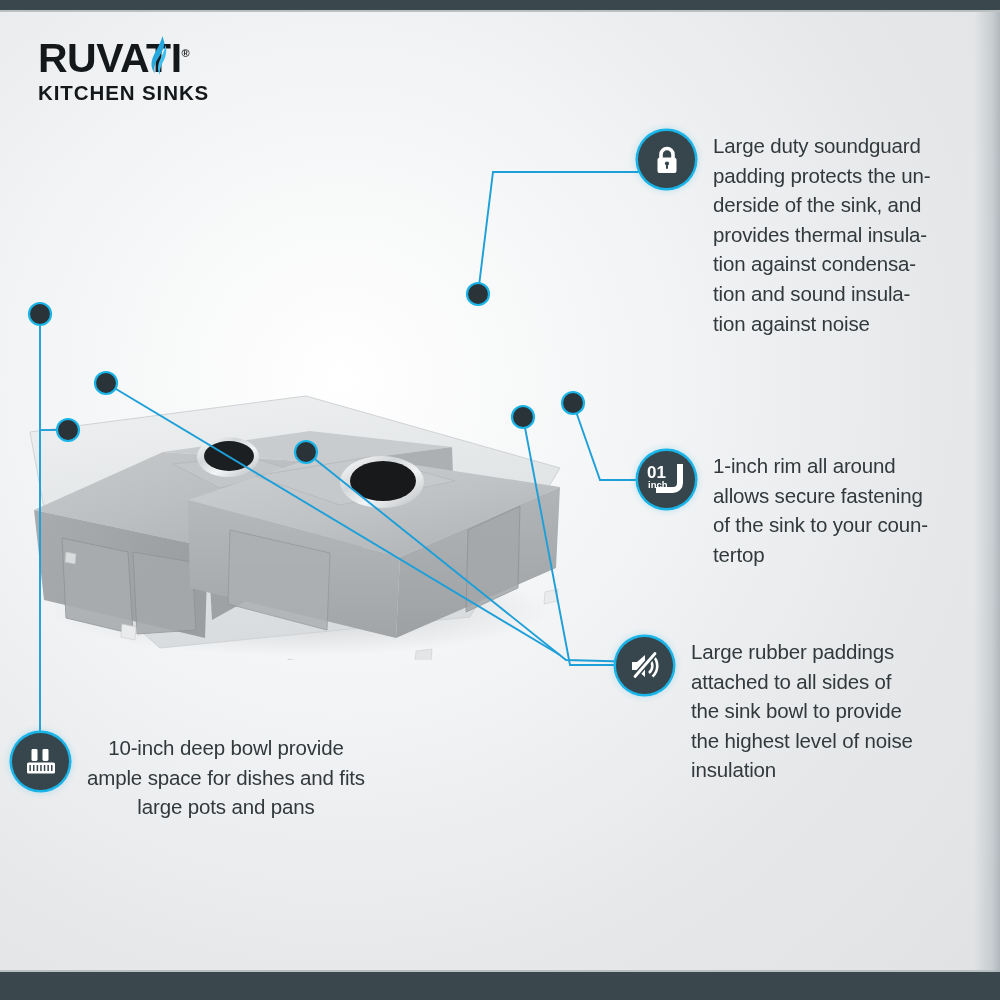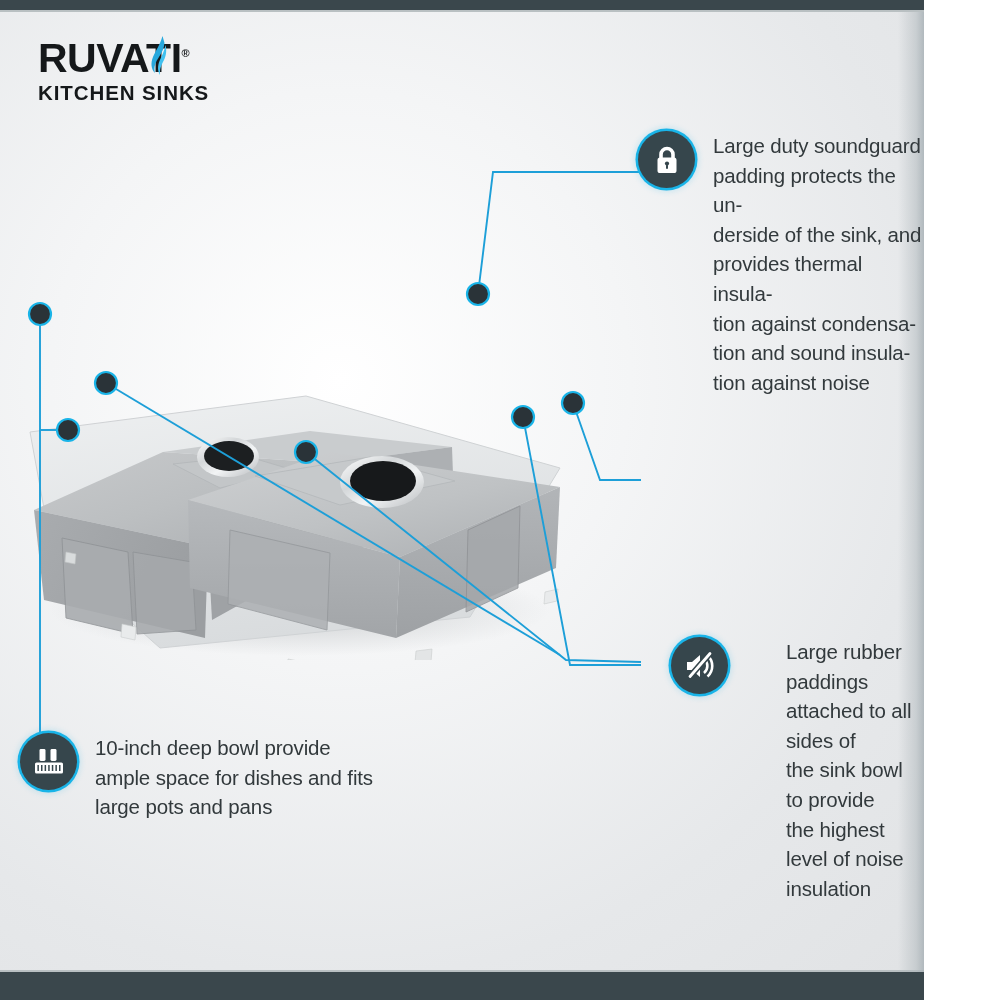--- a/index.html
+++ b/index.html
@@ -2,21 +2,21 @@
 <html><head>
 <meta charset="utf-8">
 <style>
   html, body {
     margin: 0;
     padding: 0;
     background: #ffffff;
   }
   #page {
     position: relative;
-    width: 924px;
+    width: 1000px;
     height: 1000px;
     overflow: hidden;
     font-family: "Liberation Sans", sans-serif;
     background: #f9a8d4;
     text-decoration: underline;
   }
   
   .bg-canvas {
     position: absolute;
     left: 0; top: 0;
@@ -304,39 +304,52 @@
     </div>
     <div class="c-text">Large duty soundguard
 padding protects the un-
 derside of the sink, and
 provides thermal insula-
 tion against condensa-
 tion and sound insula-
 tion against noise</div>
   </div>
 
-
-  <div class="callout" style="left:671px; top:637px;gap:40px;">
+  <div class="callout" style="left:638px; top:451px;">
+    <div class="badge">
+      <svg width="46" height="40" viewBox="0 0 46 40">
+        <text class="inch-num" x="3" y="18">01</text>
+        <text class="inch-lbl" x="4" y="28">inch</text>
+        <path d="M36 4 V23 a7 7 0 0 1 -7 7 H12" fill="none" stroke="#ffffff" stroke-width="6" stroke-linecap="butt"></path>
+      </svg>
+    </div>
+    <div class="c-text">1-inch rim all around
+allows secure fastening
+of the sink to your coun-
+tertop</div>
+  </div>
+
+  <div class="callout" style="left:616px; top:637px;">
     <div class="badge">
       <svg width="34" height="30" viewBox="0 0 34 30">
         <path d="M4 11 H9 L17 4 V26 L9 19 H4 Z" fill="#ffffff"></path>
         <path d="M21 8 a9 9 0 0 1 0 14" fill="none" stroke="#ffffff" stroke-width="2.6"></path>
         <path d="M24.5 4.5 a14 14 0 0 1 0 21" fill="none" stroke="#ffffff" stroke-width="2.6"></path>
         <path d="M7 25.5 L27 2.5" stroke="#36464c" stroke-width="6" stroke-linecap="round"></path>
         <path d="M7 25.5 L27 2.5" stroke="#ffffff" stroke-width="2.8" stroke-linecap="round"></path>
       </svg>
     </div>
     <div class="c-text">Large rubber paddings
 attached to all sides of
 the sink bowl to provide
 the highest level of noise
 insulation</div>
   </div>
 
-  <div class="callout" style="left:20px; top:733px;">
+  <div class="callout" style="left:12px; top:733px;text-align:center;">
     <div class="badge">
       <svg width="36" height="32" viewBox="0 0 36 32">
         <rect x="8.5" y="3" width="6" height="12" rx="1.4" fill="#ffffff"></rect>
         <rect x="19.5" y="3" width="6" height="12" rx="1.4" fill="#ffffff"></rect>
         <rect x="4" y="16.5" width="28" height="11" rx="1.6" fill="#ffffff"></rect>
         <g fill="#36464c">
           <rect x="6.4" y="19" width="1.5" height="6"></rect>
           <rect x="10" y="19" width="1.5" height="6"></rect>
           <rect x="13.6" y="19" width="1.5" height="6"></rect>
           <rect x="17.2" y="19" width="1.5" height="6"></rect>

